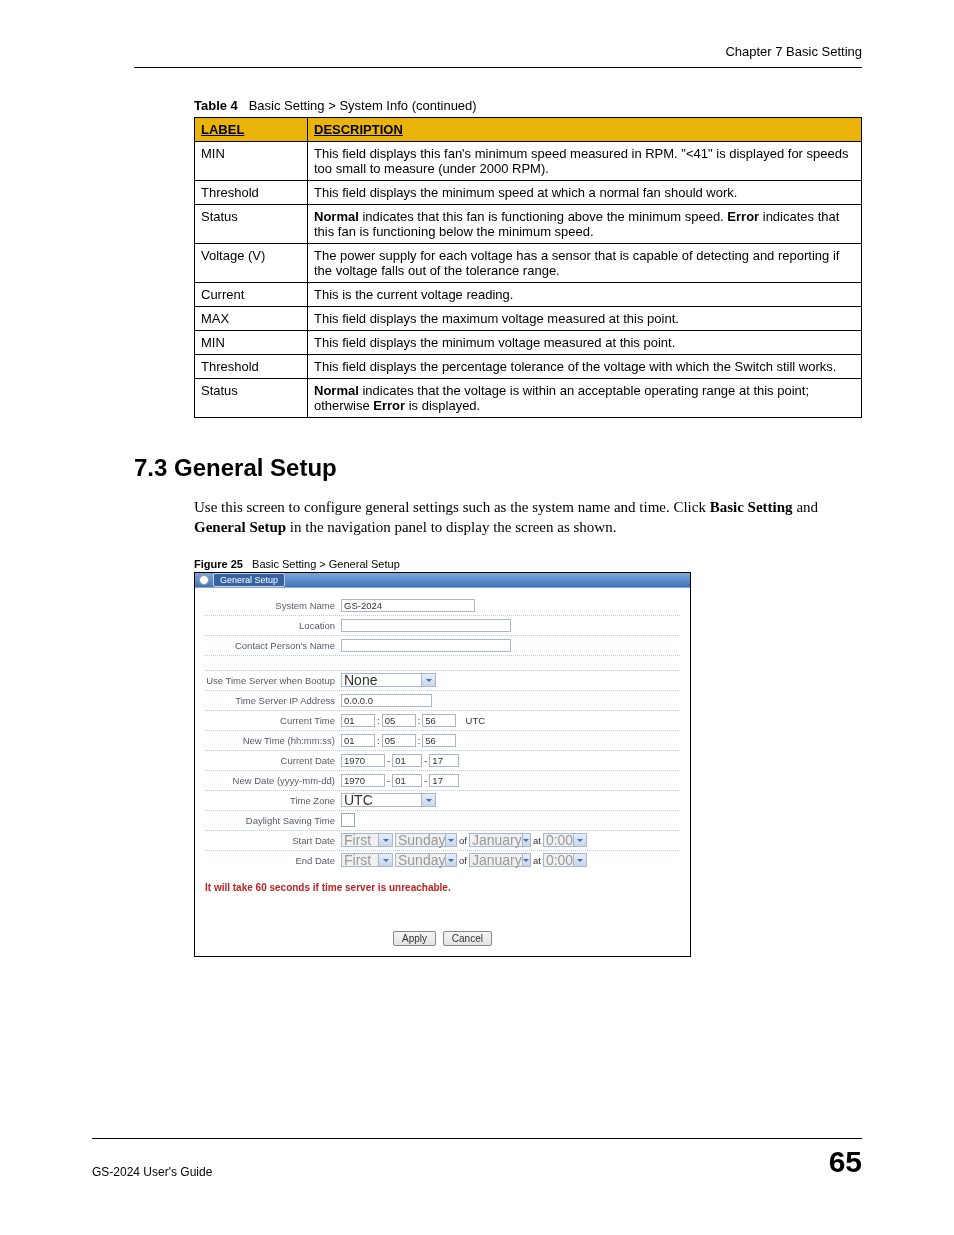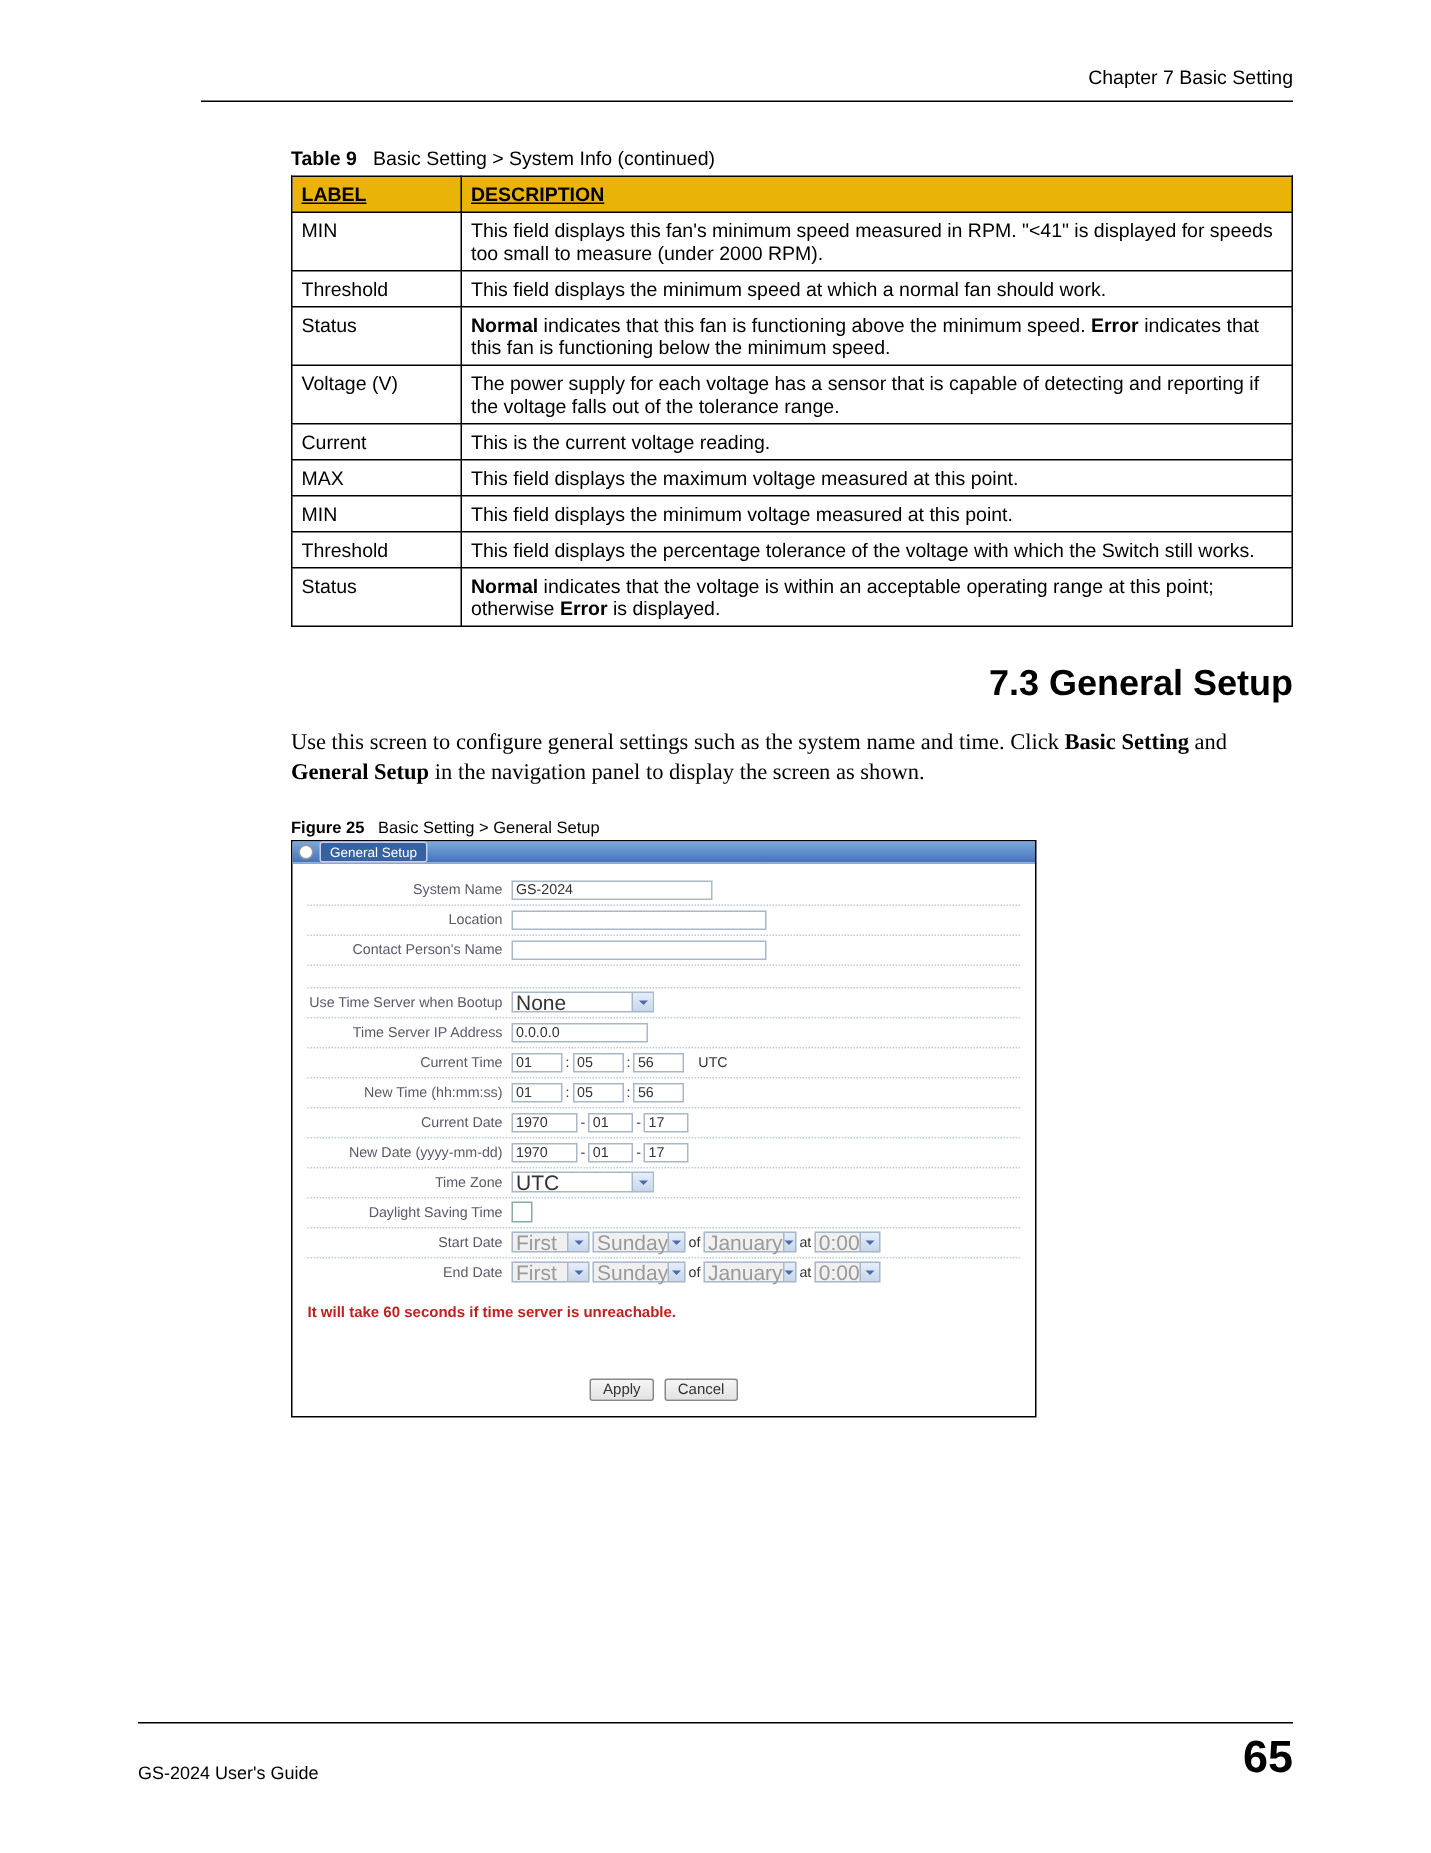--- a/index.html
+++ b/index.html
@@ -47,22 +47,21 @@
     background: #eab308;
     font-weight: bold;
     text-decoration: underline;
   }
   table.desc-table td.label-col {
     width: 100px;
   }
   h2.section-title {
     font-size: 24px;
     font-weight: bold;
-    margin: 24px 0 14px -60px;
-    text-align: right;
+    margin: 36px 0 14px -60px;
   }
   .body-text {
     font-family: "Times New Roman", Times, serif;
     font-size: 15px;
     line-height: 1.35;
     margin-bottom: 20px;
   }
   .figure-caption {
     font-size: 11px;
     margin-bottom: 2px;
@@ -189,41 +188,41 @@
     border: 1px solid #888;
     background: linear-gradient(#f6f6f6,#e2e2e2);
     font-size: 10px;
     padding: 1px 8px;
     margin: 0 2px;
     border-radius: 2px;
     display: inline-block;
   }
   .footer {
     position: absolute;
-    bottom: 46px;
+    bottom: 56px;
     left: 92px;
     right: 92px;
     border-top: 1px solid #000;
     padding-top: 6px;
     display: flex;
     justify-content: space-between;
     align-items: flex-end;
   }
   .footer .guide { font-size: 12px; }
   .footer .page-num { font-size: 30px; font-weight: bold; }
 </style>
 </head>
 <body>
 
 <div class="page">
   <div class="chapter-header">Chapter 7 Basic Setting</div>
 
   <div class="content">
     <div class="table-caption">
-      <b>Table 9</b>&nbsp;&nbsp;&nbsp;<span>Basic Setting &gt; System Info  (continued)</span>
+      <b>Table 4</b>&nbsp;&nbsp;&nbsp;<span>Basic Setting &gt; System Info  (continued)</span>
     </div>
 
     <table class="desc-table">
       <thead>
         <tr>
           <th class="label-col">LABEL</th>
           <th>DESCRIPTION</th>
         </tr>
       </thead>
       <tbody id="table-body">

